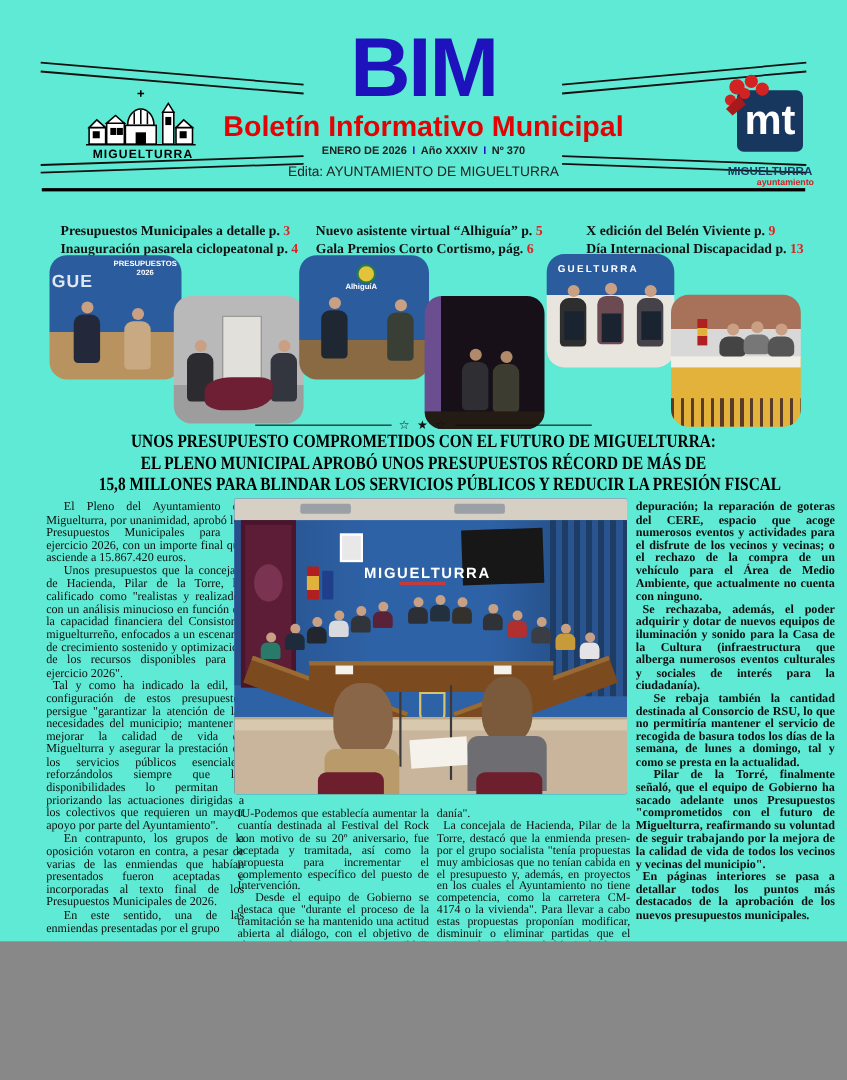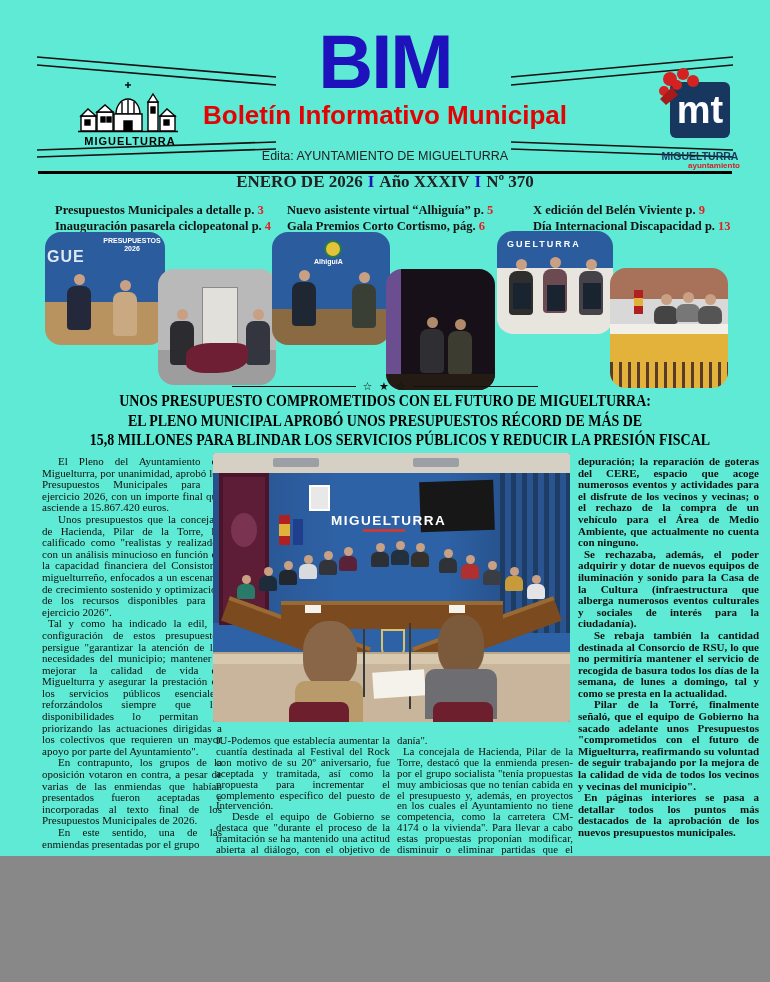--- a/index.html
+++ b/index.html
@@ -5,22 +5,22 @@
   html,body{margin:0;padding:0;background:#888;}
   .page{position:relative;width:770px;height:856px;background:#5eead4;margin:0 auto;overflow:hidden;
         font-family:"Liberation Serif",serif;color:#111;}
   .abs{position:absolute;}
 
   
   .bim-title{left:0;top:24px;width:100%;text-align:center;font-family:"Liberation Sans",sans-serif;
              font-weight:bold;font-size:76px;line-height:76px;color:#1d12bb;letter-spacing:-2px;}
   .bim-sub{left:0;top:100px;width:100%;text-align:center;font-family:"Liberation Sans",sans-serif;
            font-weight:bold;font-size:26px;color:#e20404;}
-  .date-line{left:0;top:132px;width:100%;text-align:center;font-family:Liberation Serif, serif;
-             font-size:17px;font-weight:bold;color:#222;margin-top:40px;}
+  .date-line{left:0;top:132px;width:100%;text-align:center;font-family:Liberation Sans, sans-serif;
+             font-size:10px;font-weight:bold;color:#222;}
   .date-line .sep{color:#1d12bb;margin:0 5px;font-weight:bold;}
   .edita-line{left:0;top:149px;width:100%;text-align:center;font-family:Liberation Sans, sans-serif;
               font-size:12.5px;color:#222;}
   .logo-left{left:78px;top:80px;width:104px;text-align:center;}
   .logo-left .lbl{font-family:"Liberation Sans",sans-serif;font-weight:bold;font-size:11px;
                   letter-spacing:1px;color:#000;margin-top:1px;}
   .logo-right{left:652px;top:70px;width:96px;text-align:center;}
   .mt-box{position:relative;width:60px;height:56px;background:#17375e;border-radius:6px;margin:12px auto;}
   .mt-box .mt{position:absolute;left:0;top:2px;width:100%;text-align:center;color:#fff;
               font-family:"Liberation Sans",sans-serif;font-weight:bold;font-size:38px;line-height:52px;}

